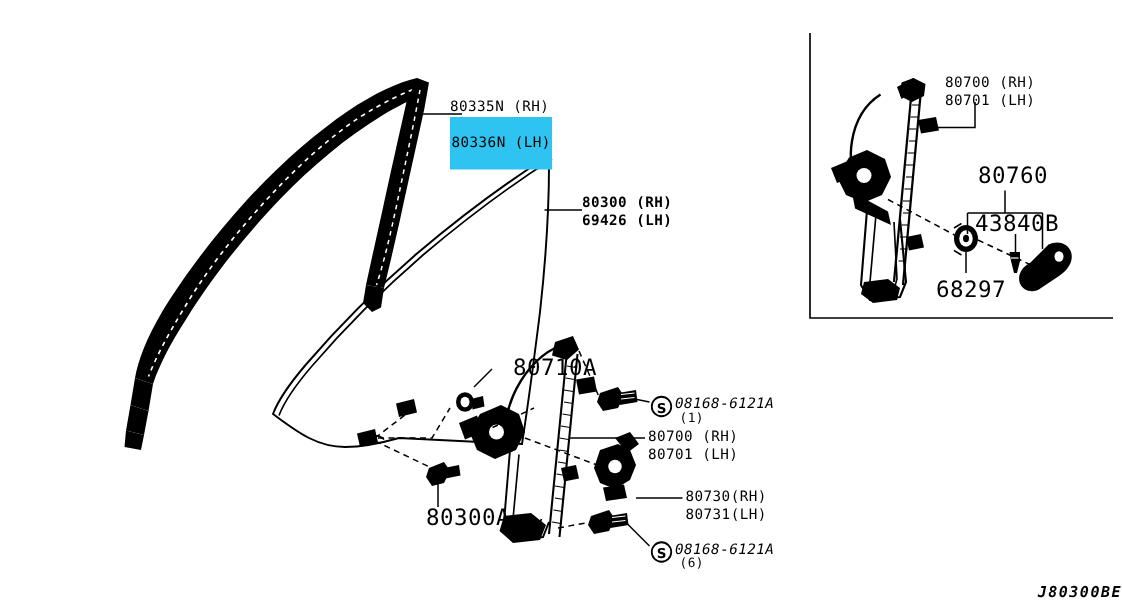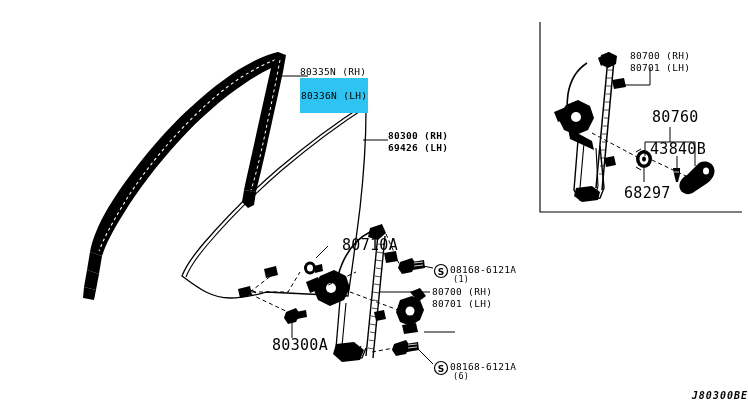--- a/index.html
+++ b/index.html
@@ -64,20 +64,21 @@
     position: absolute;
     white-space: nowrap;
   }
   .fastener-txt .pn {
     font-family: "DejaVu Sans Mono", "Liberation Mono", monospace;
     font-size: 9.5px;
     letter-spacing: 0.3px;
     color: #000;
     display: block;
     line-height: 11px;
+    font-style: italic;
   }
   .fastener-txt .qty {
     font-family: "DejaVu Sans Mono", "Liberation Mono", monospace;
     font-size: 8.5px;
     letter-spacing: 0.3px;
     color: #000;
     display: block;
     line-height: 9px;
     padding-left: 3px;
   }
@@ -335,24 +336,28 @@
   <div class="lbl-stack" style="left:388px; top:130px;font-weight:bold;">
     <div>80300 (RH)</div>
     <div>69426 (LH)</div>
   </div>
 
   <div class="lbl-stack" style="left:432px; top:286px;">
     <div>80700 (RH)</div>
     <div>80701 (LH)</div>
   </div>
 
+  <div class="lbl-stack" style="left:457px; top:326px;">
+    <div>80730(RH)</div>
+    <div>80731(LH)</div>
+  </div>
 
   <div class="lbl" style="left:310px; top:240px;margin-left:32px;">80710A</div>
 
-  <div class="lbl" style="left:272px; top:340px;">80300A</div>
+  <div class="lbl" style="left:284px; top:340px;">80300A</div>
 
   <div class="fastener-txt" style="left:450px; top:264px;">
     <span class="pn">08168-6121A</span>
     <span class="qty">(1)</span>
   </div>
 
   <div class="fastener-txt" style="left:450px; top:361px;">
     <span class="pn">08168-6121A</span>
     <span class="qty">(6)</span>
   </div>

